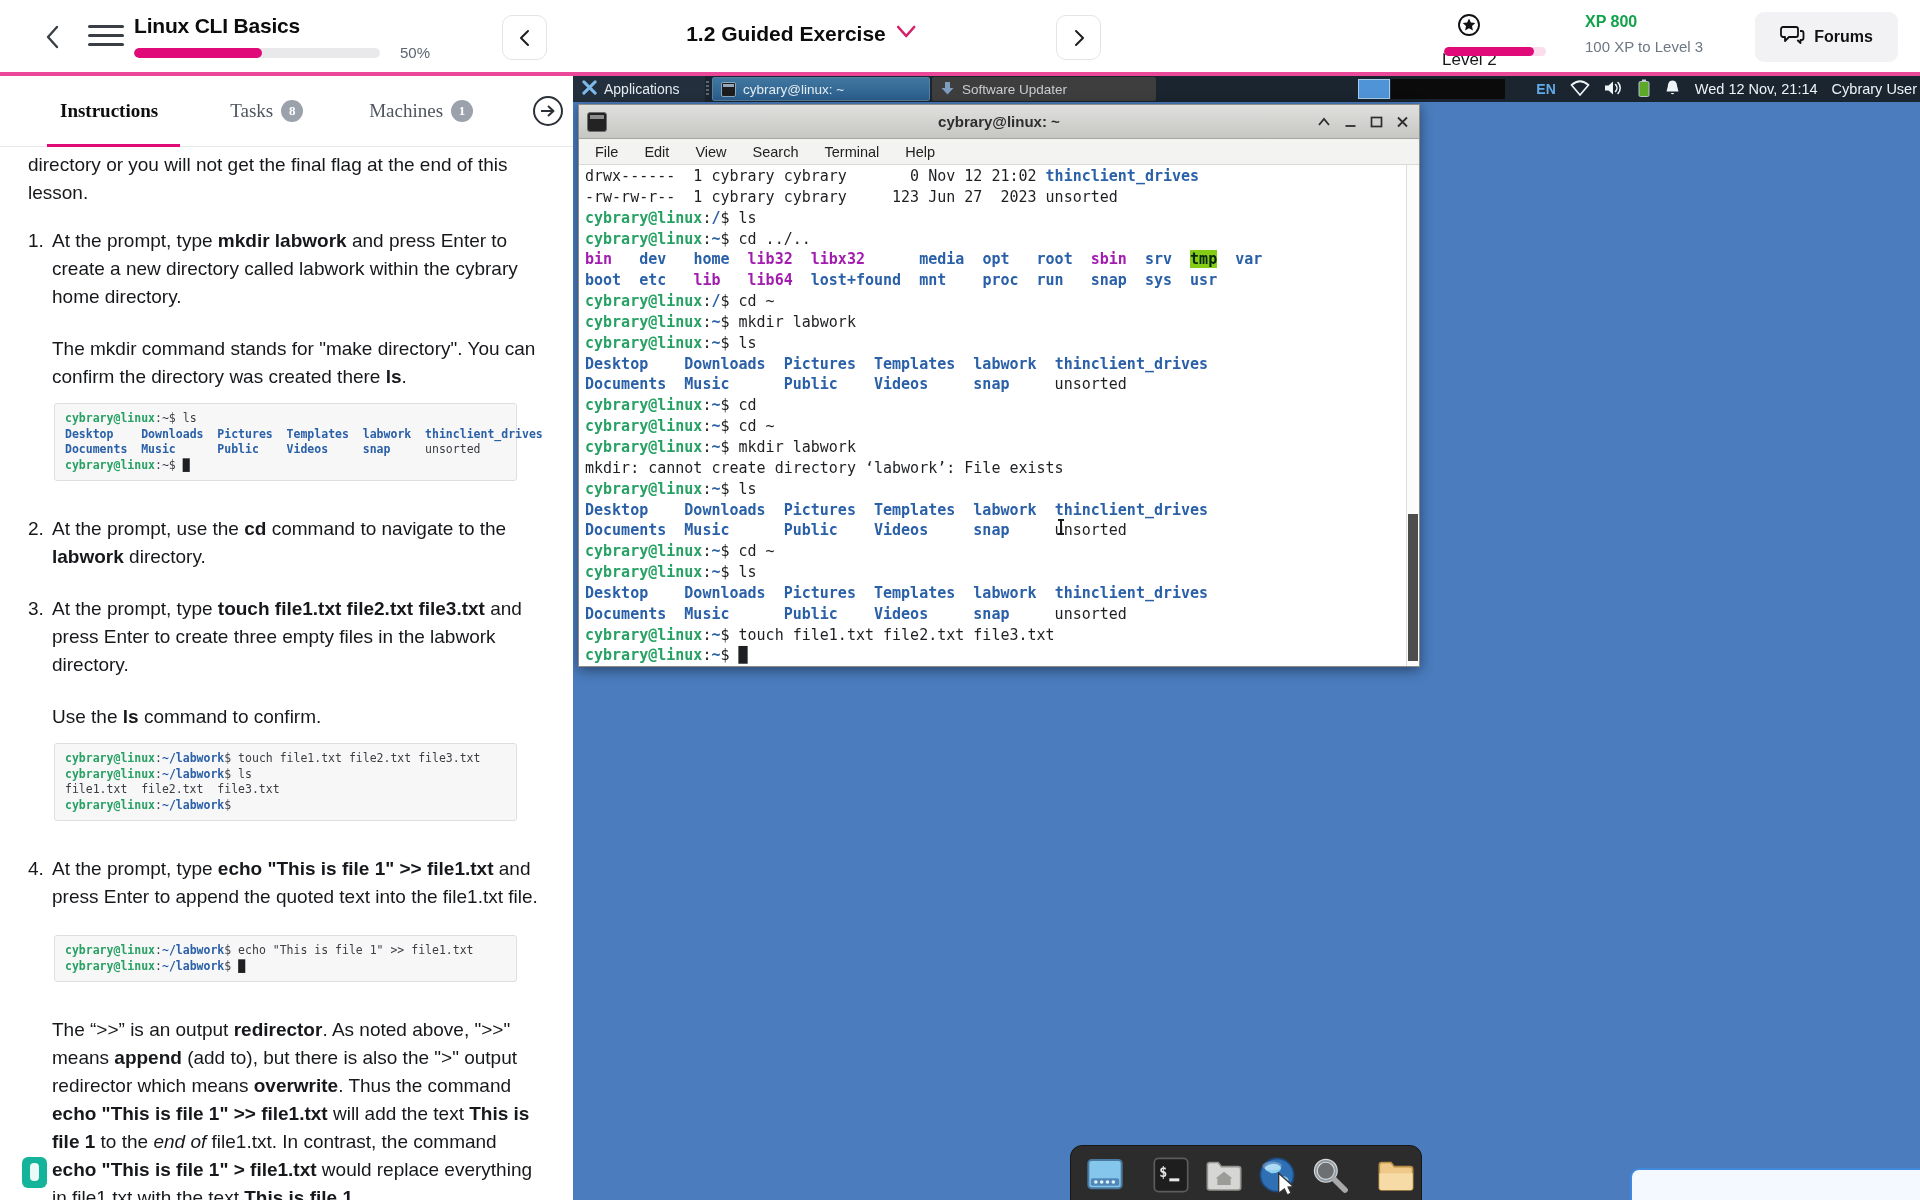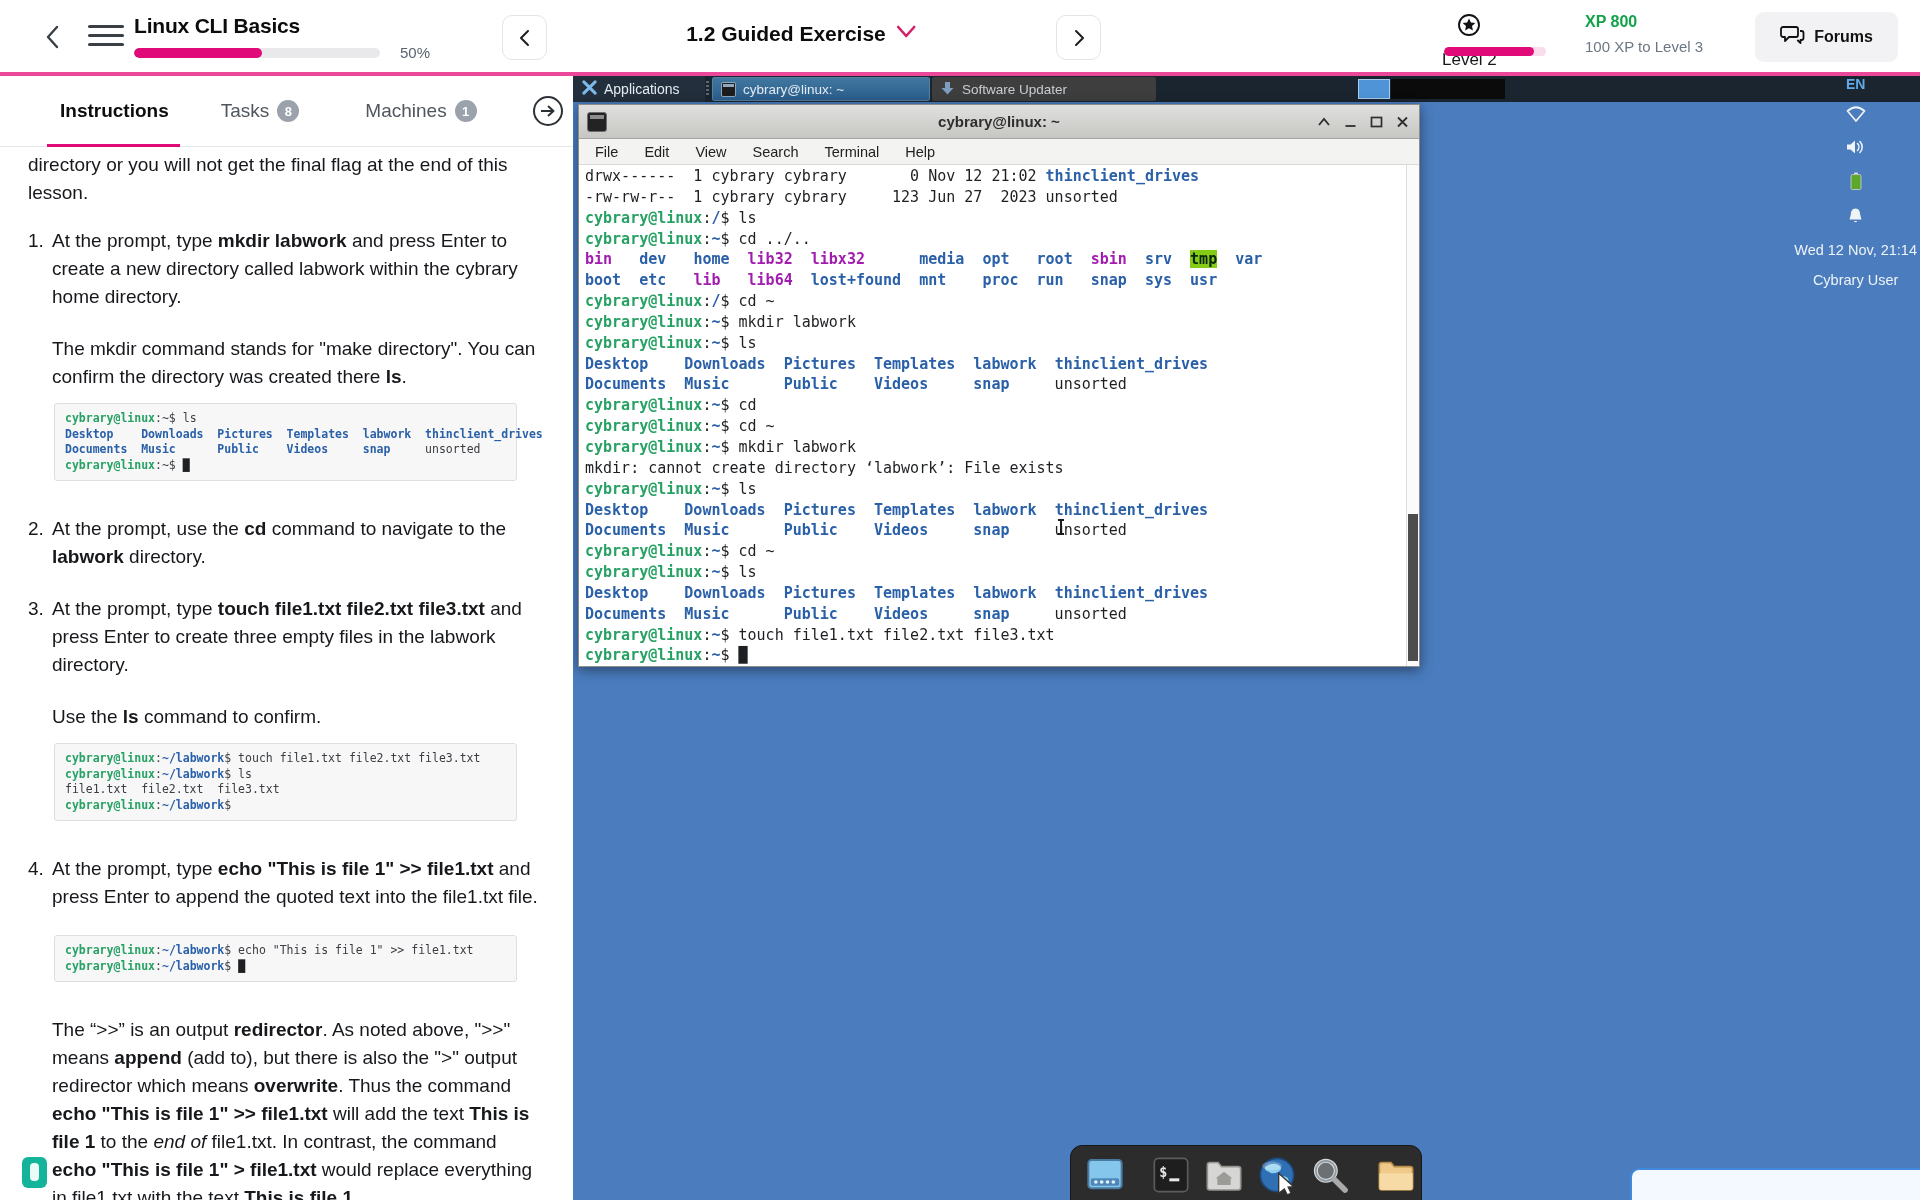--- a/index.html
+++ b/index.html
@@ -29,24 +29,24 @@
   #level-label { font-size:17px; color:#16181b; }
   #xp-progress { position:absolute; left:2px; top:34px; width:102px; height:9px; background:#fbdcec; border-radius:5px; overflow:hidden; }
   #xp-progress-fill { height:100%; background:#e00a78; border-radius:5px; width:88%; }
   #xp-label { position:absolute; left:1585px; top:13px; font-size:16px; font-weight:bold; color:#12a24b; }
   #xp-next-label { position:absolute; left:1585px; top:38px; font-size:15px; color:#6d7683; }
   #forums-btn { position:absolute; left:1755px; top:12px; width:143px; height:50px; background:#f2f2f4; border-radius:9px;
     display:flex; align-items:center; justify-content:center; gap:9px; font-size:16px; font-weight:bold; color:#111; }
 
   
   #left-panel { position:absolute; left:0; top:76px; width:573px; height:1124px; background:#fff; overflow:hidden; }
-  #tabbar { position:relative; height:71px; border-bottom:1px solid #e7e8ea; display:flex; align-items:center; }
+  #tabbar { position:relative; height:71px; border-bottom:1px solid #e7e8ea; display:flex; align-items:center;font-family:Liberation Serif, serif; }
   .tab { display:flex; align-items:center; gap:8px; cursor:pointer; font-size:19px; color:#50565e; }
   #tab-instructions { margin-left:60px; font-weight:bold; color:#0d0d0e; }
-  #tab-tasks { margin-left:52px; }
+  #tab-tasks { margin-left:72px; }
   #tab-machines { margin-left:66px; }
   .badge { width:22px; height:22px; border-radius:50%; background:#9ba2ac; color:#fff; font-size:13px; font-weight:bold;
     display:flex; align-items:center; justify-content:center; }
   #tab-underline { position:absolute; left:47px; bottom:-1px; width:133px; height:3px; background:#e00a78; }
   #panel-arrow-btn { position:absolute; right:10px; top:20px; width:30px; height:30px; border:2px solid #2c3137; border-radius:50%;
     display:flex; align-items:center; justify-content:center; background:#fff; cursor:pointer; }
 
   #instructions-body { padding:4px 30px 0 28px; font-size:19px; line-height:28px; color:#16181c; }
   .seg-b { font-weight:bold; }
   .seg-i { font-style:italic; }
@@ -73,21 +73,21 @@
   #vm-taskbar { position:absolute; left:0; top:0; width:100%; height:26px; background:#1a2530; color:#e4ebf2; font-size:14px; }
   #tb-apps { position:absolute; left:0; top:0; height:26px; width:132px; background:#232f3c; display:flex; align-items:center; gap:7px; padding-left:9px; cursor:pointer; }
   #tb-sep1 { position:absolute; left:133px; top:5px; width:3px; height:16px;
     background:repeating-linear-gradient(#5a6774 0 2px, transparent 2px 4px); }
   #tb-task { position:absolute; left:139px; top:1px; width:218px; height:24px; border-radius:2px;
     background:linear-gradient(#40779f,#2b5d8c); border:1px solid #55809f; display:flex; align-items:center; gap:7px; padding:0 8px; font-size:13.5px; cursor:pointer; }
   #tb-updater { position:absolute; left:359px; top:1px; width:224px; height:24px; border-radius:2px; background:#3e3e3e;
     display:flex; align-items:center; gap:8px; padding:0 9px; color:#c9cdd1; font-size:13.5px; cursor:pointer; }
   #ws-active { position:absolute; left:785px; top:3px; width:32px; height:20px; background:#4f94d6; border:1px solid #a6cdf0; }
   #ws-inactive { position:absolute; left:818px; top:3px; width:114px; height:20px; background:#0b0b0b; border:1px solid #0b0b0b; }
-  #tb-tray { position:absolute; right:0; top:0; height:26px; display:flex; align-items:center; gap:14px; padding-right:3px;flex-direction:column; }
+  #tb-tray { position:absolute; right:0; top:0; height:26px; display:flex; align-items:center; gap:14px; padding-right:3px; }
   #tray-lang { color:#62a9e8; font-weight:bold; font-size:14px; cursor:pointer; }
   #tray-clock, #tray-user { font-size:14.5px; color:#eef3f8; white-space:nowrap; }
 
   
   #term-win { position:absolute; left:5px; top:28px; width:842px; height:563px; background:#fff;
     border:1px solid #8d8d8d; box-shadow:0 3px 12px rgba(0,0,0,.45); }
   #term-titlebar { position:relative; height:34px; background:linear-gradient(#e0e0de,#c6c6c3); border-bottom:1px solid #a5a5a2;
     display:flex; align-items:center; }
   #term-title { position:absolute; left:0; right:0; text-align:center; font-size:15px; font-weight:bold; color:#2e2e2e; }
   #term-title-icon { position:absolute; left:8px; top:7px; width:20px; height:20px; background:#232323; border-radius:3px;

